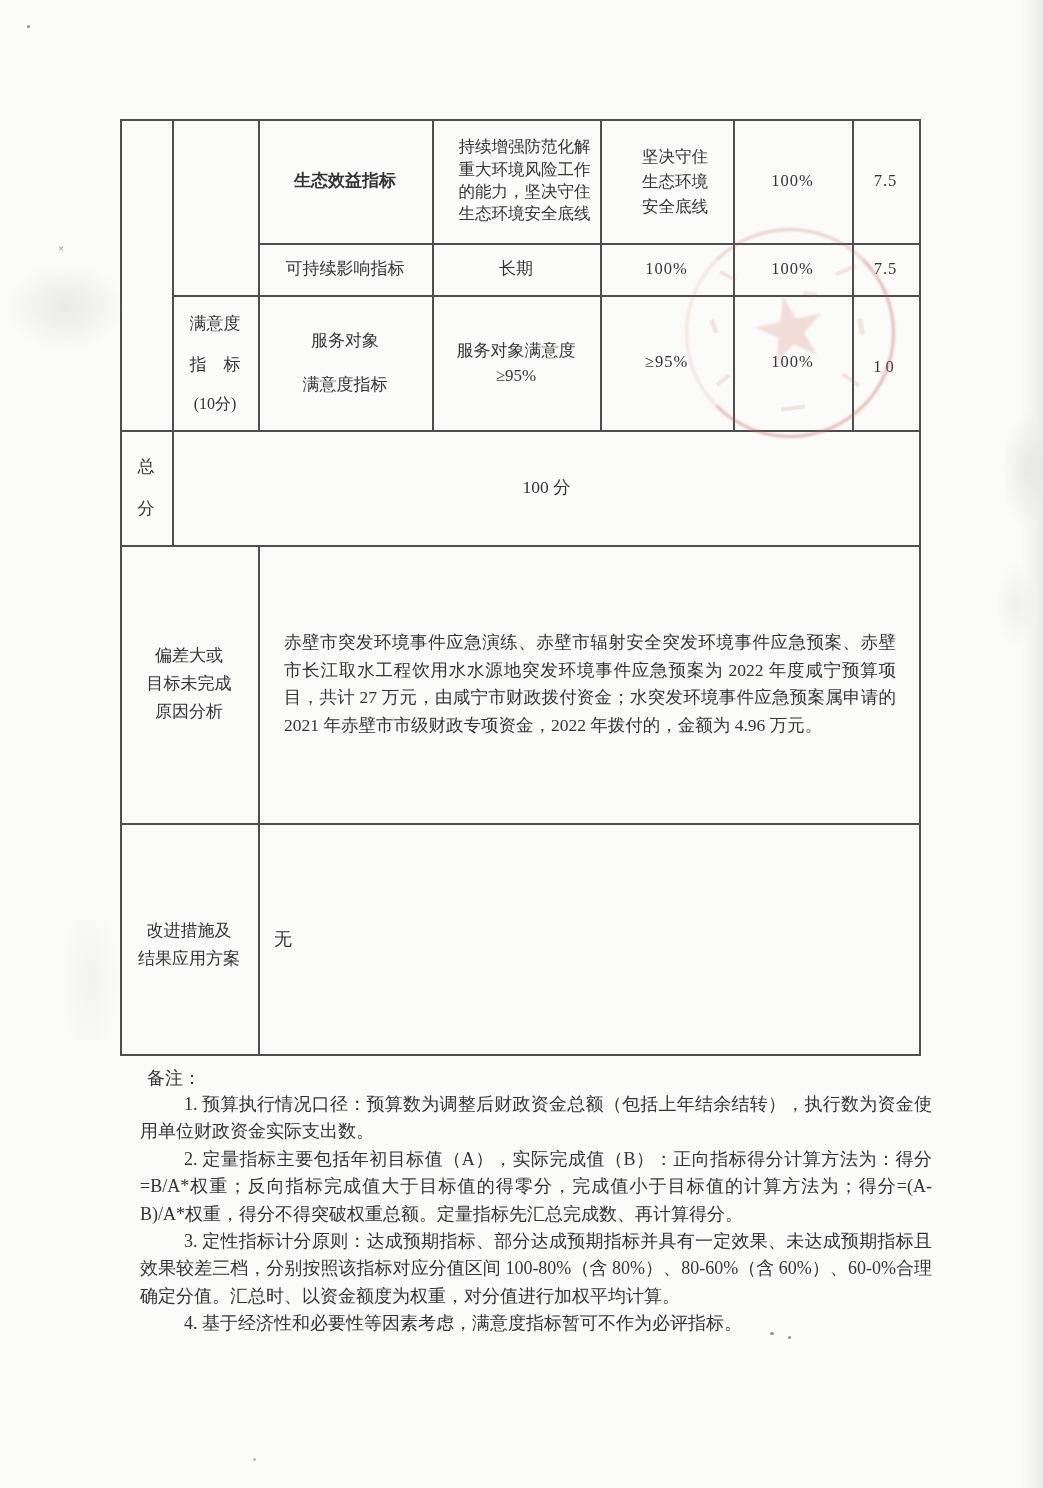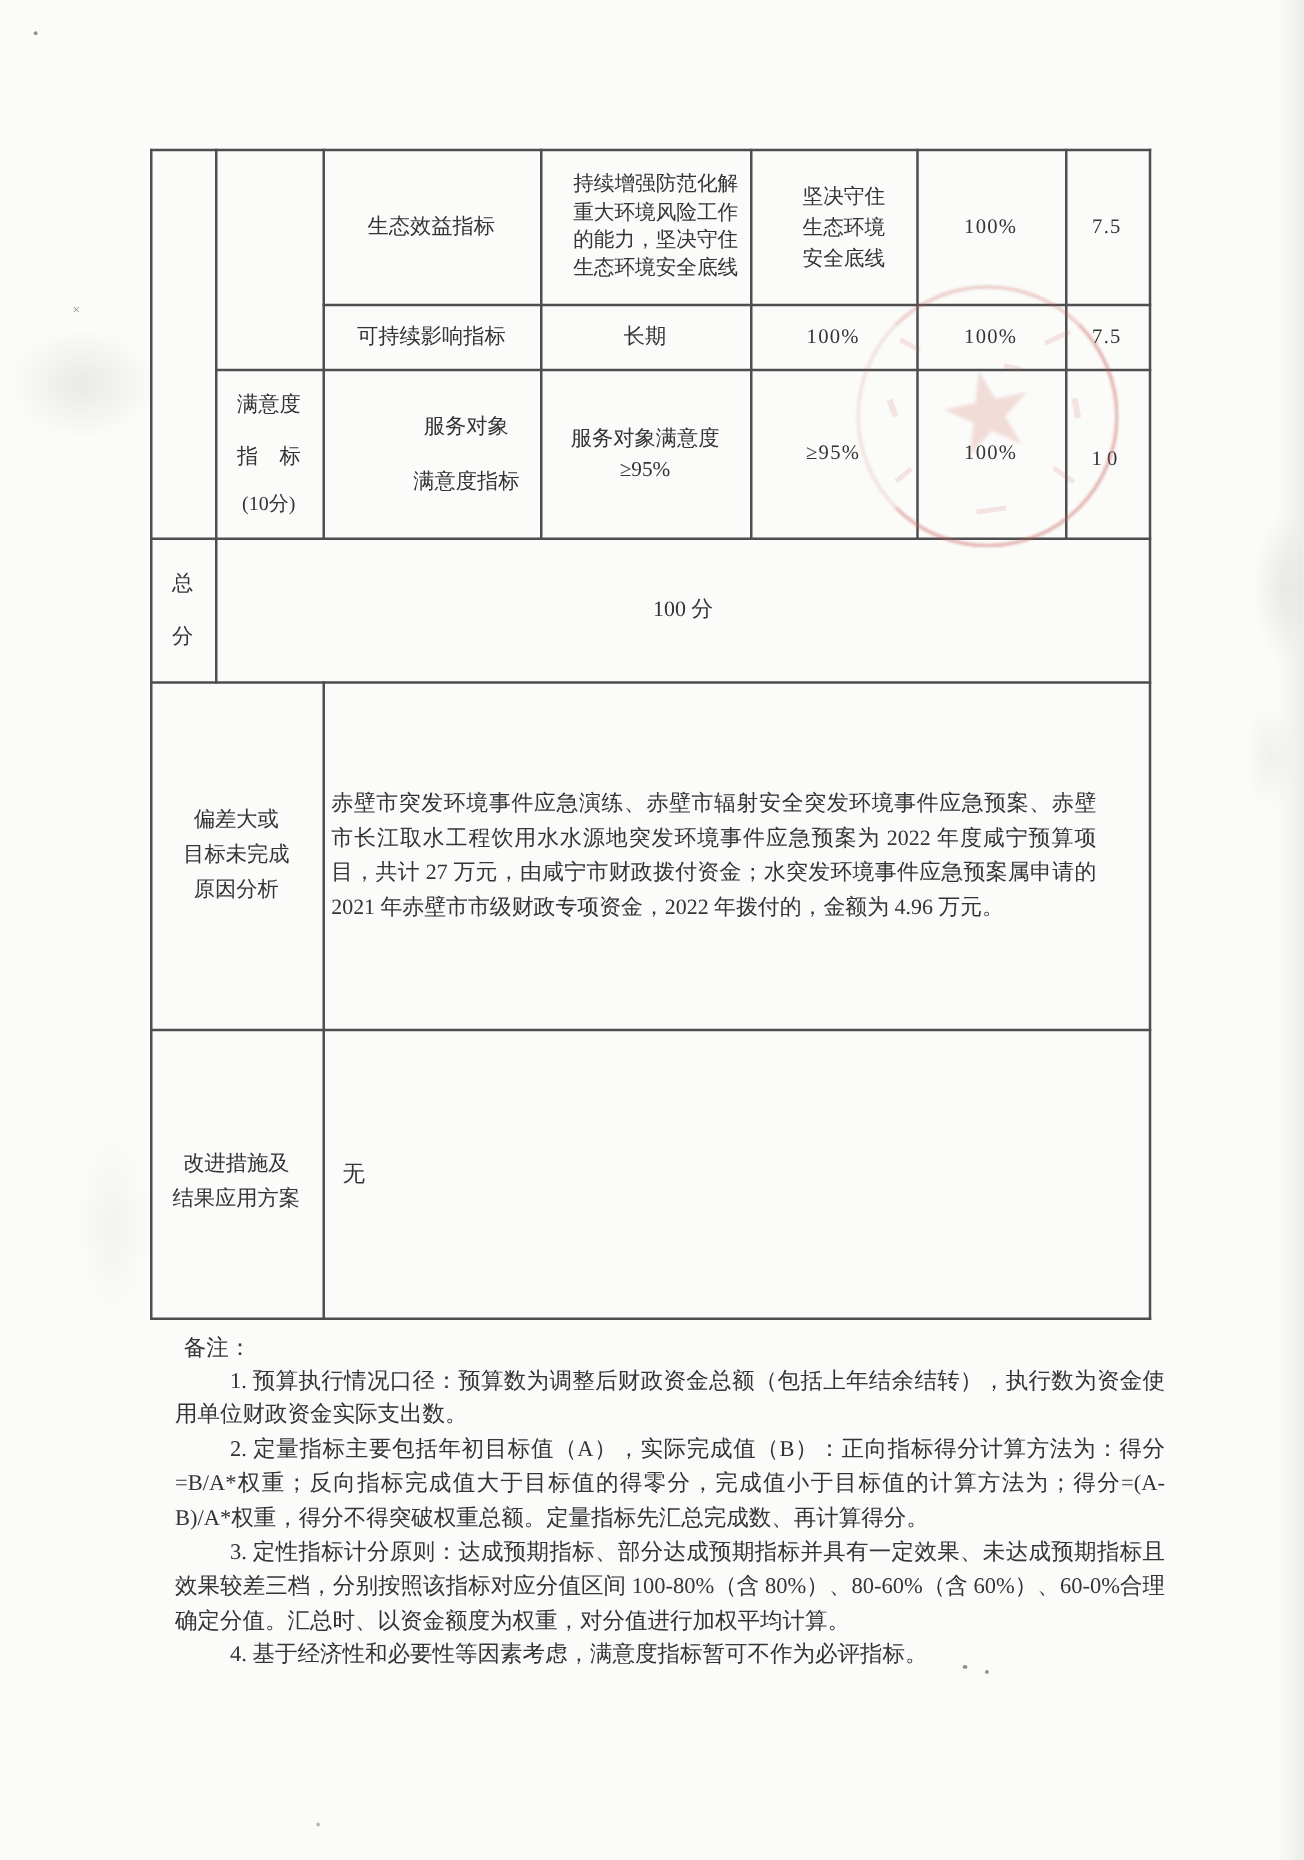--- a/index.html
+++ b/index.html
@@ -77,21 +77,21 @@
     <div class="vl" style="left:120px;top:119px;height:937px;"></div>
     <div class="vl" style="left:172px;top:119px;height:428px;"></div>
     <div class="vl" style="left:258px;top:119px;height:313px;"></div>
     <div class="vl" style="left:258px;top:545px;height:511px;"></div>
     <div class="vl" style="left:432px;top:119px;height:313px;"></div>
     <div class="vl" style="left:600px;top:119px;height:313px;"></div>
     <div class="vl" style="left:733px;top:119px;height:313px;"></div>
     <div class="vl" style="left:852px;top:119px;height:313px;"></div>
     <div class="vl" style="left:919px;top:119px;height:937px;"></div>
 
-    <div class="cell" style="left:260px;top:121px;width:170px;height:120px;">
+    <div class="cell" style="left:260px;top:121px;width:170px;height:120px;font-weight:bold;">
       <span>生态效益指标</span>
     </div>
     <div class="cell" style="left:436px;top:121px;width:160px;height:120px;font-size:16.5px;line-height:22.4px;">
       <span class="inner">持续增强防范化解重大环境风险工作的能力，坚决守住生态环境安全底线</span>
     </div>
     <div class="cell" style="left:604px;top:121px;width:125px;height:120px;font-size:16.5px;line-height:25px;padding:0 14px;box-sizing:border-box;">
       <span class="inner">坚决守住生态环境安全底线</span>
     </div>
     <div class="cell num" style="left:735px;top:121px;width:115px;height:120px;">
       <span>100%</span>
@@ -114,21 +114,21 @@
     </div>
     <div class="cell num" style="left:854px;top:245px;width:63px;height:48px;">
       <span>7.5</span>
     </div>
 
     <div class="cell col" style="left:174px;top:297px;width:82px;height:131px;justify-content:space-between;padding:14px 0 12px;box-sizing:border-box;">
       <span class="lbl-line">满意度</span>
       <span class="lbl-line">指　标</span>
       <span class="lbl-line" style="font-size:16px;">(10分)</span>
     </div>
-    <div class="cell col" style="left:273px;top:297px;width:170px;height:131px;gap:19px;padding-left:15px;">
+    <div class="cell col" style="left:260px;top:297px;width:170px;height:131px;gap:19px;">
       <span>服务对象</span>
       <span>满意度指标</span>
     </div>
     <div class="cell col" style="left:434px;top:297px;width:164px;height:131px;line-height:25px;">
       <span>服务对象满意度</span>
       <span>≥95%</span>
     </div>
     <div class="cell num" style="left:602px;top:297px;width:129px;height:131px;">
       <span>≥95%</span>
     </div>
@@ -145,21 +145,21 @@
     </div>
     <div class="cell" style="left:174px;top:432px;width:745px;height:111px;font-size:17.5px;">
       <span>100 分</span>
     </div>
 
     <div class="cell col" style="left:122px;top:547px;width:134px;height:274px;line-height:28px;">
       <span>偏差大或</span>
       <span>目标未完成</span>
       <span>原因分析</span>
     </div>
-    <div class="cell" style="left:253px;top:547px;width:636px;height:274px;padding:0 12px;box-sizing:border-box;text-align:left;">
+    <div class="cell" style="left:272px;top:547px;width:636px;height:274px;padding:0 12px;box-sizing:border-box;text-align:left;">
       <p class="para">赤壁市突发环境事件应急演练、赤壁市辐射安全突发环境事件应急预案、赤壁市长江取水工程饮用水水源地突发环境事件应急预案为 2022 年度咸宁预算项目，共计 27 万元，由咸宁市财政拨付资金；水突发环境事件应急预案属申请的 2021 年赤壁市市级财政专项资金，2022 年拨付的，金额为 4.96 万元。</p>
     </div>
 
     <div class="cell col" style="left:122px;top:825px;width:134px;height:239px;line-height:28px;">
       <span>改进措施及</span>
       <span>结果应用方案</span>
     </div>
     <div class="cell" style="left:260px;top:825px;width:659px;height:229px;justify-content:flex-start;padding-left:14px;box-sizing:border-box;font-size:18px;">
       <span>无</span>
     </div>

